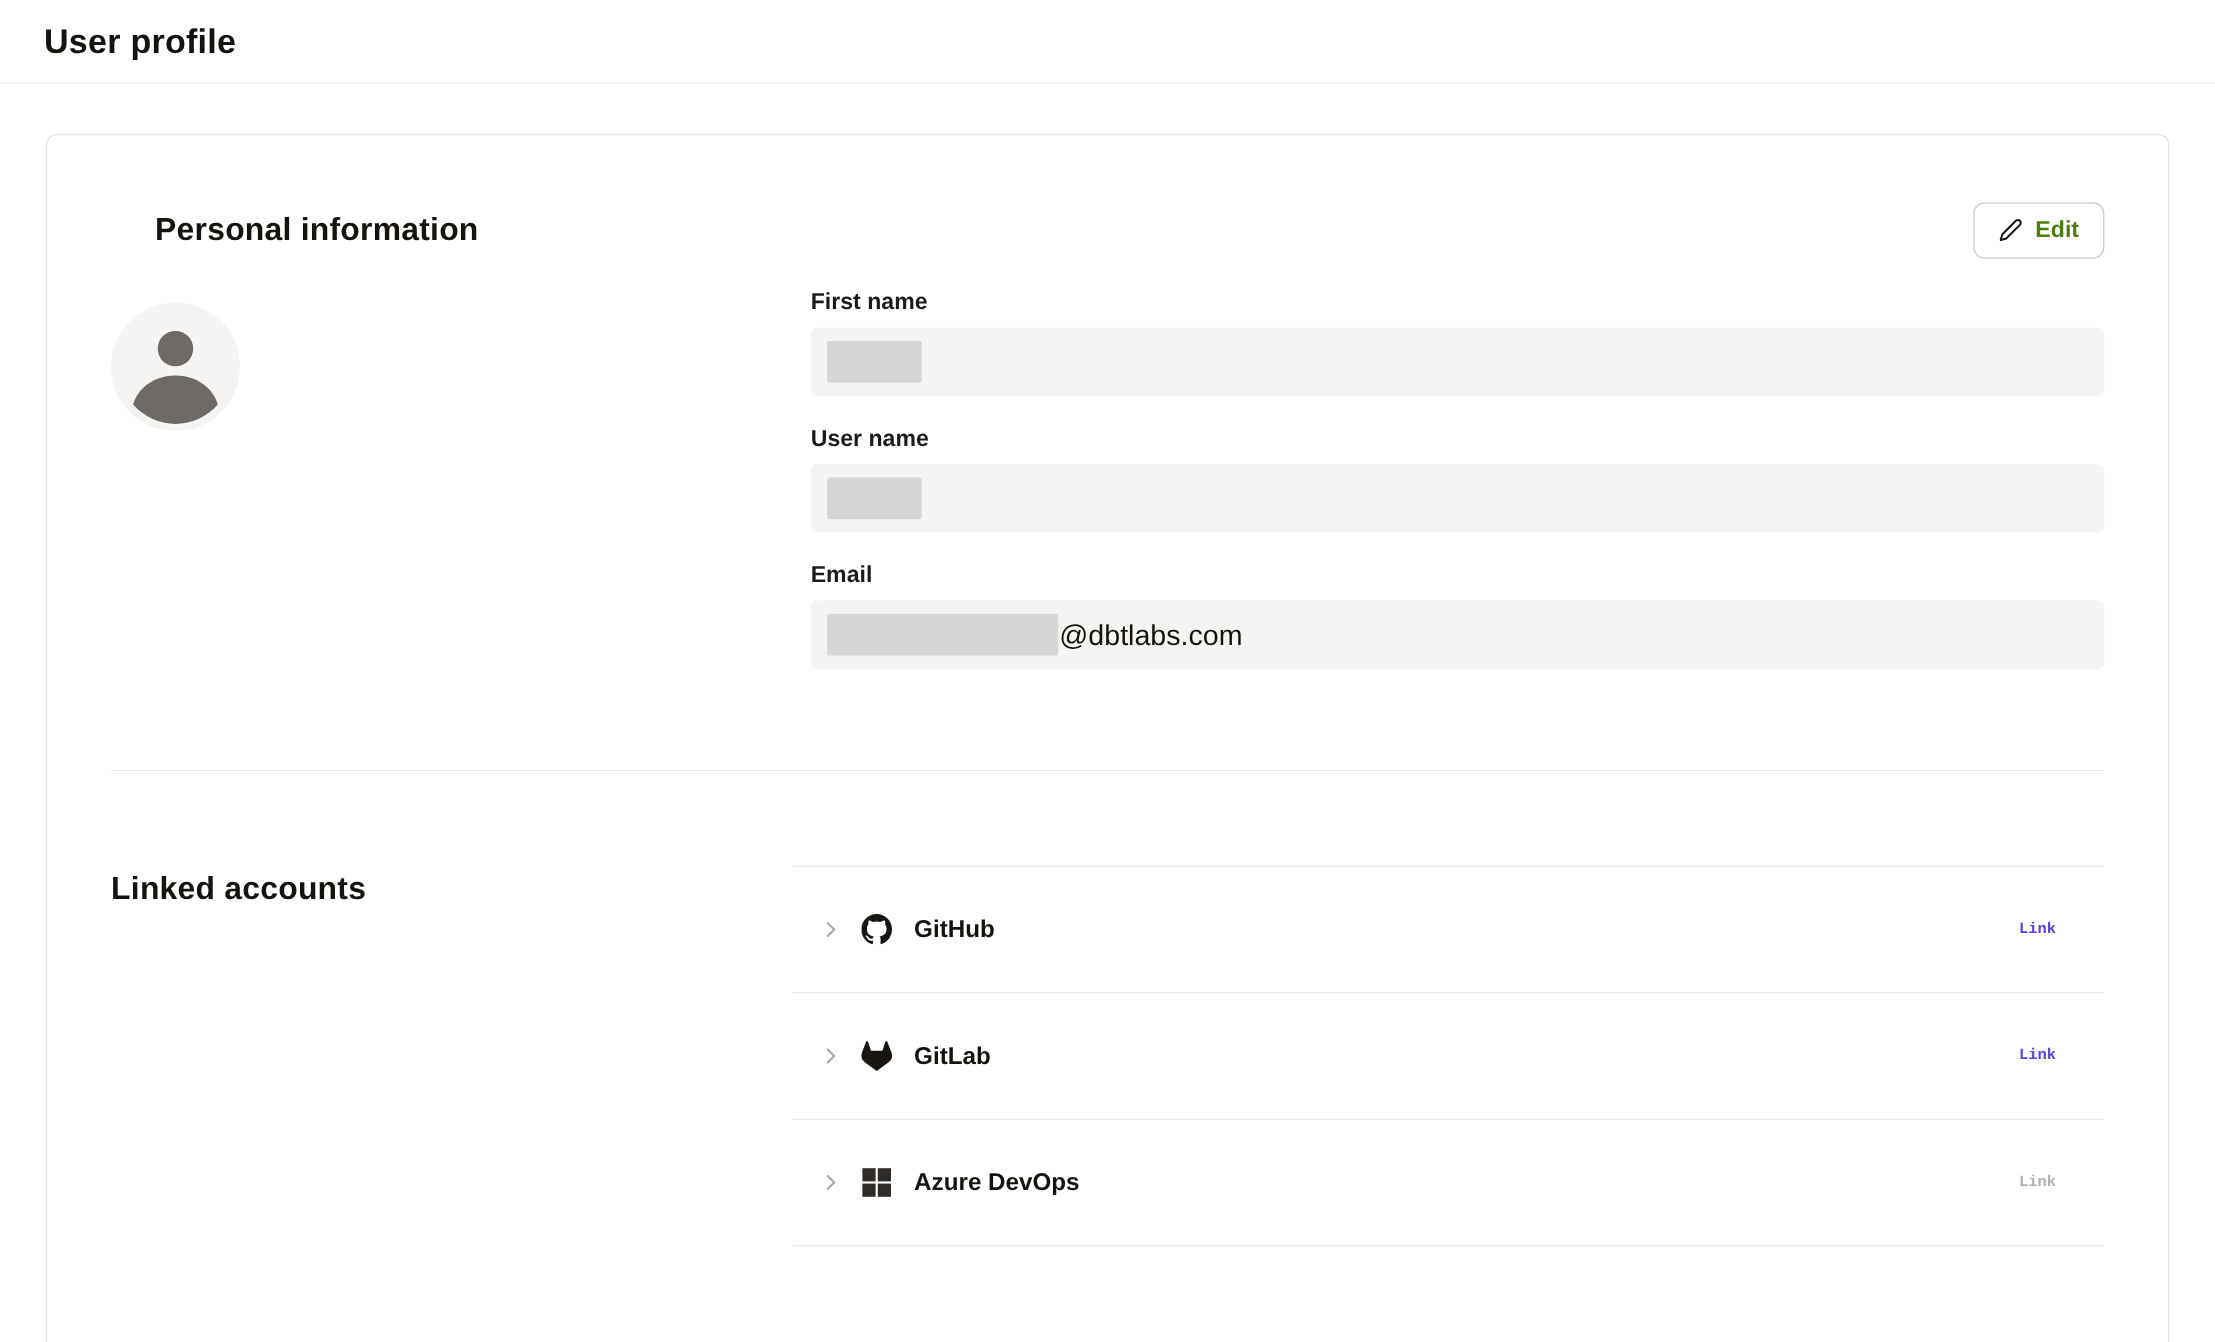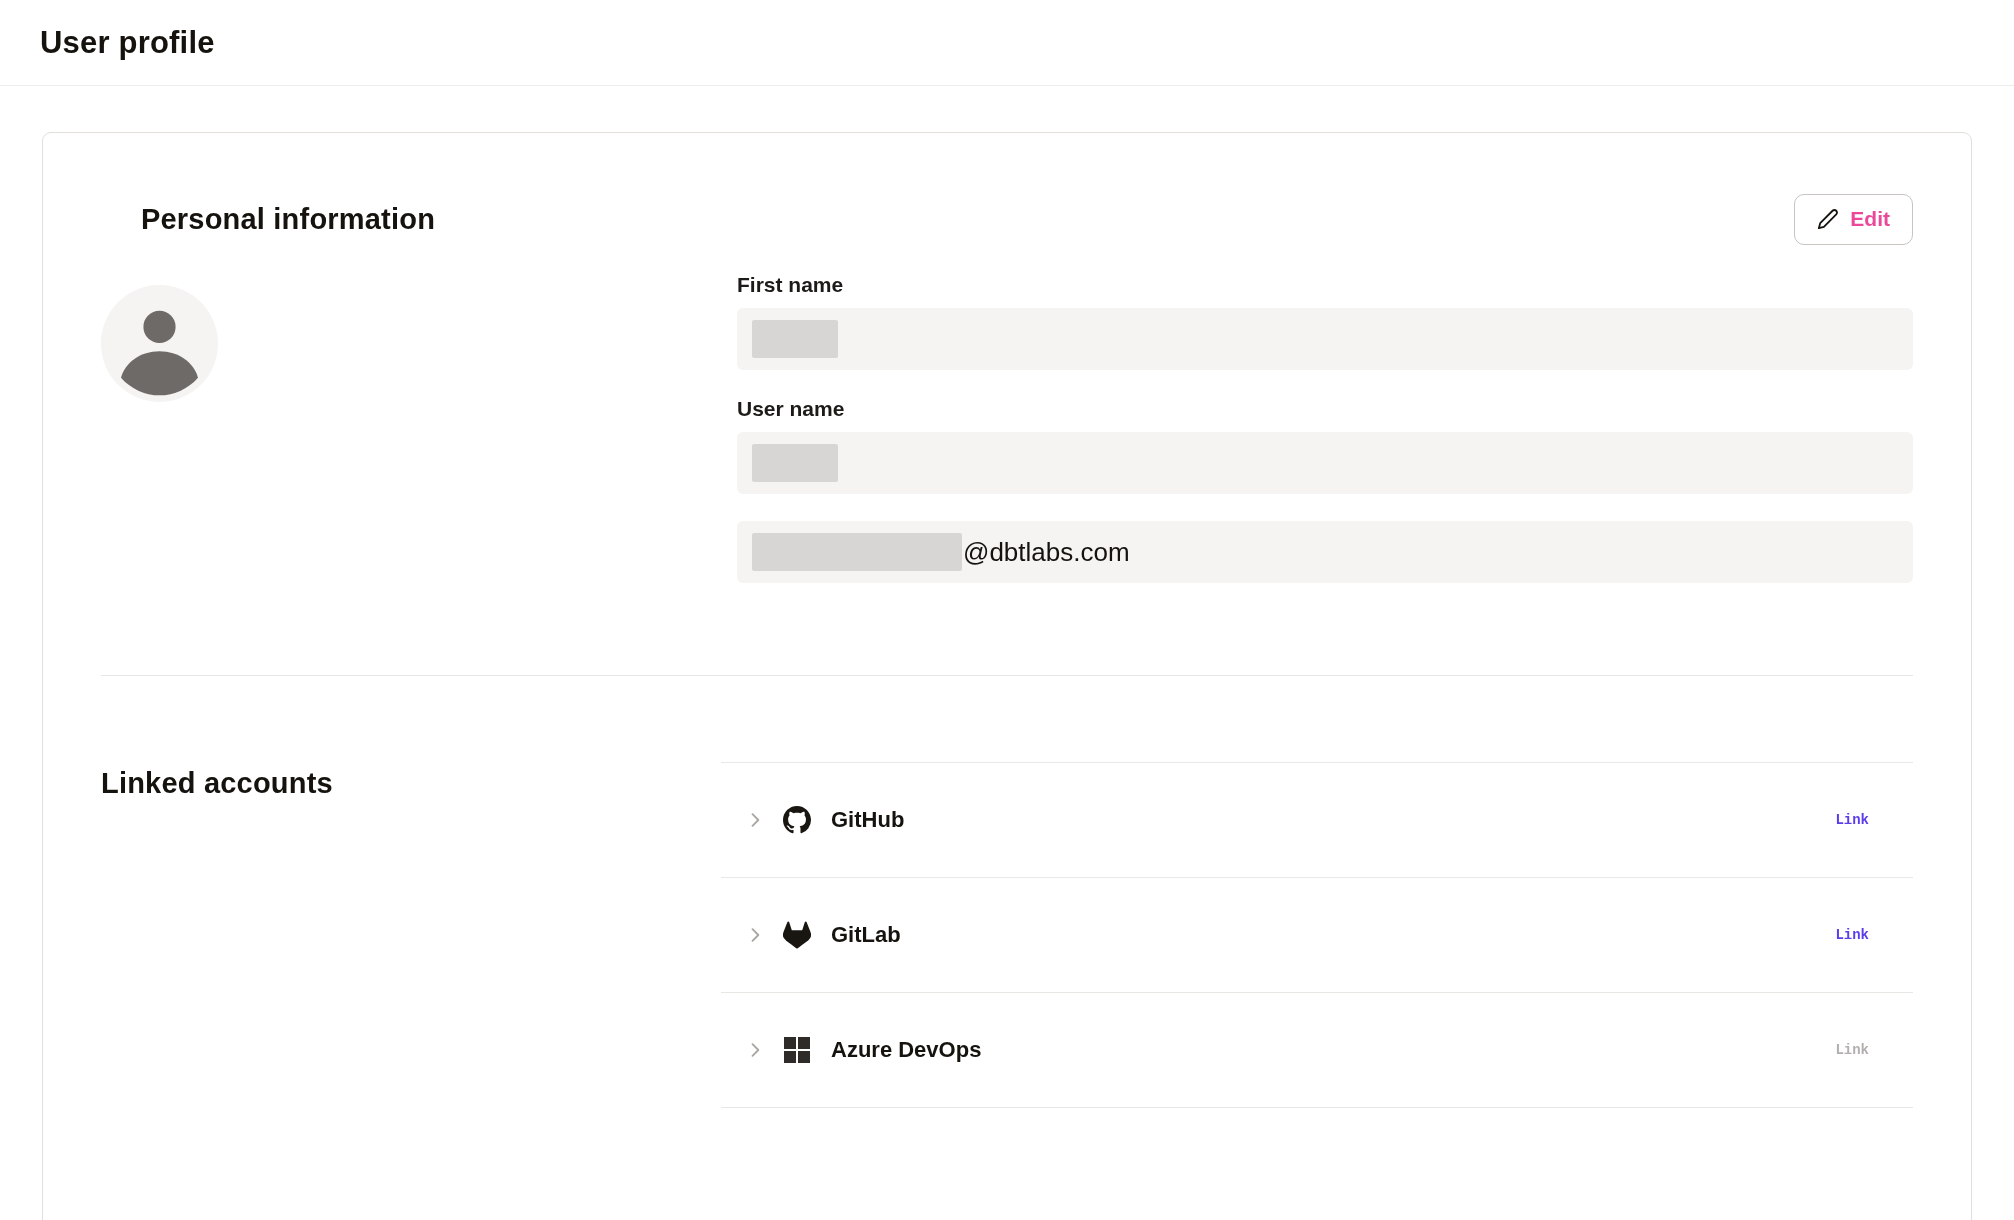--- a/index.html
+++ b/index.html
@@ -6,21 +6,21 @@
   html, body {
     width: 2014px; height: 1220px;
     background: #ffffff;
     font-family: "Liberation Sans", sans-serif;
     color: #16130f;
     overflow: hidden;
   }
 
   
   .page-header {
-    height: 86px;
+    height: 76px;
     display: flex; align-items: center;
     padding: 0 40px;
     border-bottom: 1px solid #efedeb;
     background: #fff;
   }
   .page-header h1 { font-size: 31px; font-weight: 700; letter-spacing: .2px; }
 
   
   .card-wrap { padding: 0 42px; }
   .card {
@@ -39,21 +39,21 @@
   }
   .section-title { font-size: 29px; font-weight: 700; letter-spacing: .2px; margin-left: 40px; }
 
   .edit-btn {
     display: inline-flex; align-items: center; gap: 11px;
     height: 51px; padding: 0 22px;
     background: #fff;
     border: 1px solid #c8c4c0;
     border-radius: 10px;
     font-family: "Liberation Sans", sans-serif;
-    font-size: 21px; font-weight: 700; color: #ec4899;
+    font-size: 21px; font-weight: 700; color: #4d7c0f;
     cursor: pointer;
   }
   .edit-btn svg { display: block; }
 
   .pi-body { display: flex; margin-top: 28px; gap: 16px; }
   .pi-left { width: 620px; flex: 0 0 620px; }
   .pi-right { flex: 1; min-width: 0; }
 
   .avatar {
     width: 117px; height: 117px; border-radius: 50%;
@@ -152,20 +152,21 @@
         </div>
 
         <div class="field-group">
           <div class="field-label">User name</div>
           <div class="field-box">
             <span class="redact short"></span>
           </div>
         </div>
 
         <div class="field-group" style="margin-bottom:0">
+          <div class="field-label">Email</div>
           <div class="field-box">
             <span class="redact long"></span>
             <span class="email-text">@dbtlabs.com</span>
           </div>
         </div>
       </div>
     </div>
 
     <hr class="big-divider">
 

